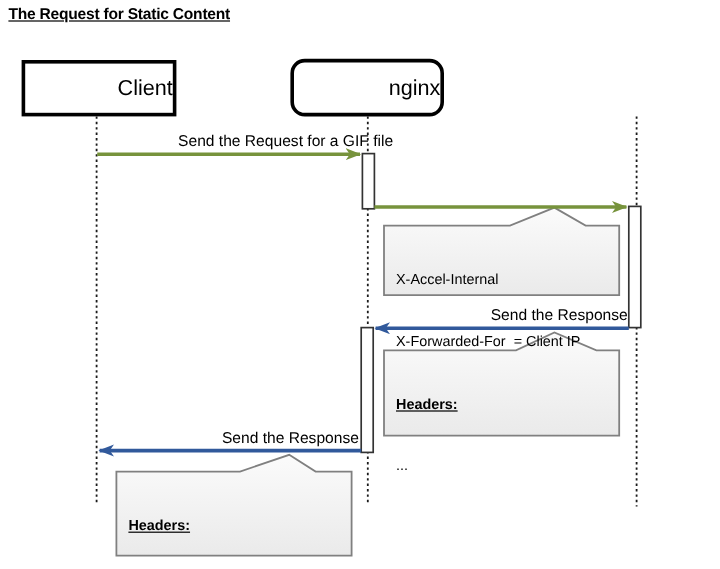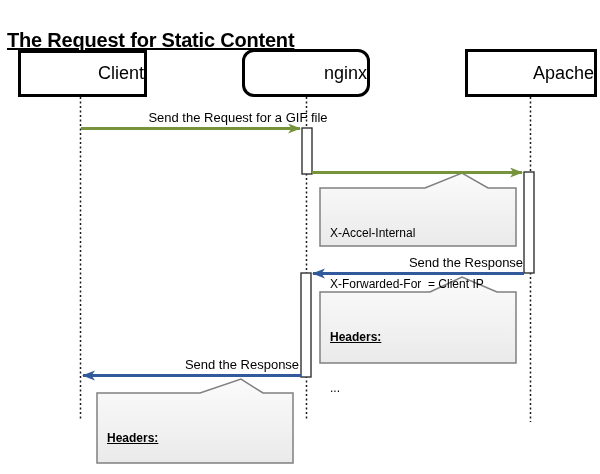--- a/index.html
+++ b/index.html
@@ -9,26 +9,25 @@
     height: 474px;
     background: #ffffff;
     font-family: "Liberation Sans", sans-serif;
     color: #000000;
     overflow: hidden;
   }
   .diagram-title {
     position: absolute;
     left: 7px;
     top: 4px;
-    font-size: 20px;
+    font-size: 13px;
     font-weight: bold;
     text-decoration: underline;
     letter-spacing: -0.2px;
     white-space: nowrap;
-    margin-top: 25px;
   }
   .pbox {
     position: absolute;
     box-sizing: border-box;
     background: #ffffff;
     border: 3px solid #000000;
     display: flex;
     align-items: center;
     justify-content: flex-end;
     font-size: 18px;
@@ -67,23 +66,20 @@
 
 <div class="canvas">
 
   <div class="diagram-title">The Request for Static Content</div>
 
   <div class="pbox" id="box-client">
     <span>Client</span>
   </div>
   <div class="pbox" id="box-nginx">
     <span>nginx</span>
-  </div>
-  <div class="pbox" id="box-apache">
-    <span>Apache</span>
   </div>
 
   <svg class="overlay-svg" width="600" height="474" viewBox="0 0 600 474">
     <defs>
       <linearGradient id="calloutFill" x1="0" y1="0" x2="0" y2="1">
         <stop offset="0" stop-color="#FBFBFB"></stop>
         <stop offset="1" stop-color="#EAEAEA"></stop>
       </linearGradient>
       <marker id="ah-green" markerUnits="userSpaceOnUse" markerWidth="14" markerHeight="12" refX="12" refY="5" orient="auto">
         <path d="M0,0 L13,5 L0,10 L3.5,5 Z" fill="#77933C"></path>

